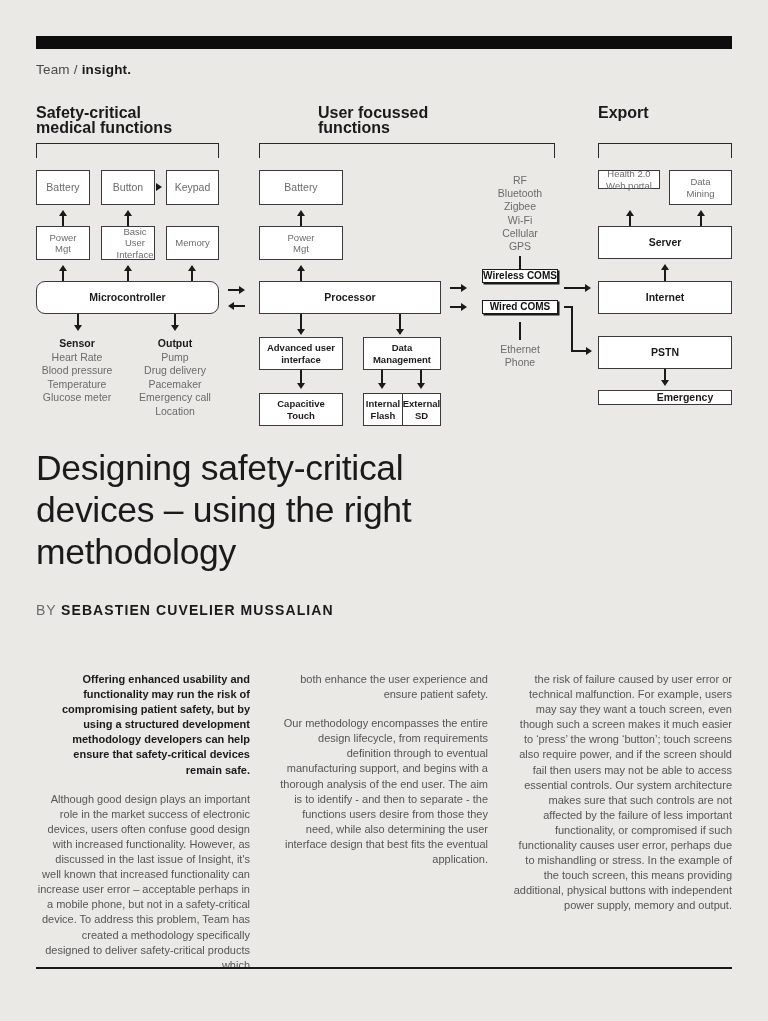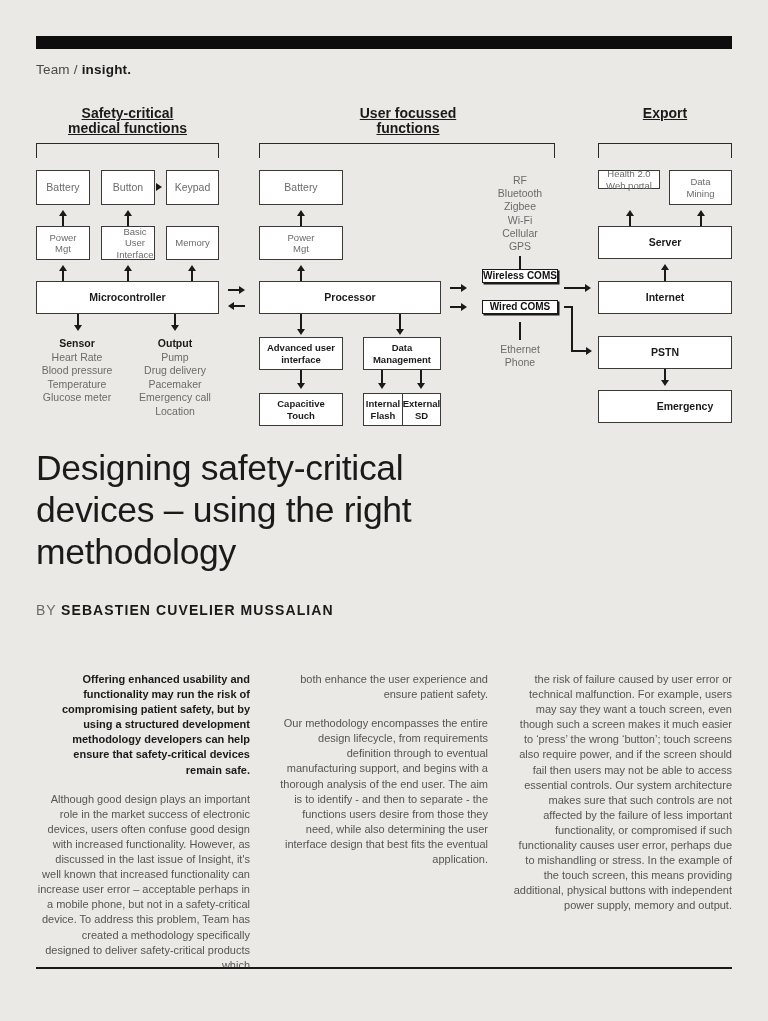--- a/index.html
+++ b/index.html
@@ -14,21 +14,21 @@
   }
   .page{position:absolute;left:0;top:0;width:768px;height:1021px;}
 
   
   .topbar{position:absolute;left:36px;top:36px;width:696px;height:13px;background:#0d0d0d;}
   .brand{position:absolute;left:36px;top:62px;font-size:13.5px;color:#4a4a4a;letter-spacing:.2px;}
   .brand b{color:#1a1a1a;font-weight:700;}
 
   
   .diagram{position:absolute;left:0;top:0;width:768px;height:440px;}
-  .dg-head{position:absolute;font-size:14px;font-weight:700;line-height:14.5px;text-align:center;color:#1a1a1a;text-decoration:underline;}
+  .dg-head{position:absolute;font-size:16px;font-weight:700;line-height:14.5px;color:#1a1a1a;}
 
   .brk{position:absolute;border-top:1.6px solid #2a2a2a;border-left:1.6px solid #2a2a2a;border-right:1.6px solid #2a2a2a;height:15px;box-sizing:border-box;}
 
   .bx{position:absolute;box-sizing:border-box;background:#fff;border:1.6px solid #3a3a3a;
       display:flex;align-items:center;justify-content:center;text-align:center;
       font-size:10.5px;line-height:12.5px;color:#6b6b6b;}
   .bx.dark{color:#1a1a1a;font-weight:700;}
   .bx.sm{font-size:9.5px;line-height:11.5px;}
   .bx.coms{border:1.6px solid #1a1a1a;box-shadow:1.5px 1.5px 0 #1a1a1a;font-weight:700;color:#111;font-size:10px;}
 
@@ -98,21 +98,21 @@
 Interface</div>
     <div class="bx sm" style="left:166px;top:226px;width:53px;height:34px;white-space:pre-line;">Memory</div>
 
     <div class="arw arw-up" style="left:59px;top:265px;"></div>
     <div class="stem-v" style="left:62px;top:270px;height:11px;"></div>
     <div class="arw arw-up" style="left:124px;top:265px;"></div>
     <div class="stem-v" style="left:127px;top:270px;height:11px;"></div>
     <div class="arw arw-up" style="left:188px;top:265px;"></div>
     <div class="stem-v" style="left:191px;top:270px;height:11px;"></div>
 
-    <div class="bx dark" style="left:36px;top:281px;width:183px;height:33px;">Microcontroller</div>
+    <div class="bx dark" style="left:36px;top:281px;width:183px;height:33px;border-radius:9px;">Microcontroller</div>
 
     <div class="arw arw-dn" style="left:74px;top:325px;"></div>
     <div class="stem-v" style="left:77px;top:314px;height:12px;"></div>
     <div class="arw arw-dn" style="left:171px;top:325px;"></div>
     <div class="stem-v" style="left:174px;top:314px;height:12px;"></div>
 
     <div class="listcol" style="left:28px;top:337px;width:98px;">
       <span class="hd">Sensor</span>
       <span style="white-space:pre-line;">Heart Rate
 Blood pressure
@@ -209,21 +209,21 @@
 
     <div class="arw arw-up" style="left:661px;top:264px;"></div>
     <div class="stem-v" style="left:664px;top:269px;height:12px;"></div>
 
     <div class="bx dark" style="left:598px;top:281px;width:134px;height:33px;">Internet</div>
     <div class="bx dark" style="left:598px;top:336px;width:134px;height:33px;">PSTN</div>
 
     <div class="arw arw-dn" style="left:661px;top:380px;"></div>
     <div class="stem-v" style="left:664px;top:369px;height:12px;"></div>
 
-    <div class="bx dark" style="left:598px;top:390px;width:134px;height:33px;padding-left:40px;">Emergency</div>
+    <div class="bx dark" style="left:598px;top:390px;width:134px;height:15px;padding-left:40px;">Emergency</div>
   </div>
 
   <h1 class="title" style="margin:0;">Designing safety-critical devices – using the right methodology</h1>
   <div class="byline"><span>BY </span><b>SEBASTIEN CUVELIER MUSSALIAN</b></div>
 
   <div class="cols">
     <div class="col c1">
       <p class="lead">Offering enhanced usability and functionality may run the risk of compromising patient safety, but by using a structured development methodology developers can help ensure that safety-critical devices remain safe.</p>
       <p>Although good design plays an important role in the market success of electronic devices, users often confuse good design with increased functionality. However, as discussed in the last issue of Insight, it's well known that increased functionality can increase user error – acceptable perhaps in a mobile phone, but not in a safety-critical device. To address this problem, Team has created a methodology specifically designed to deliver safety-critical products which</p>
     </div>

